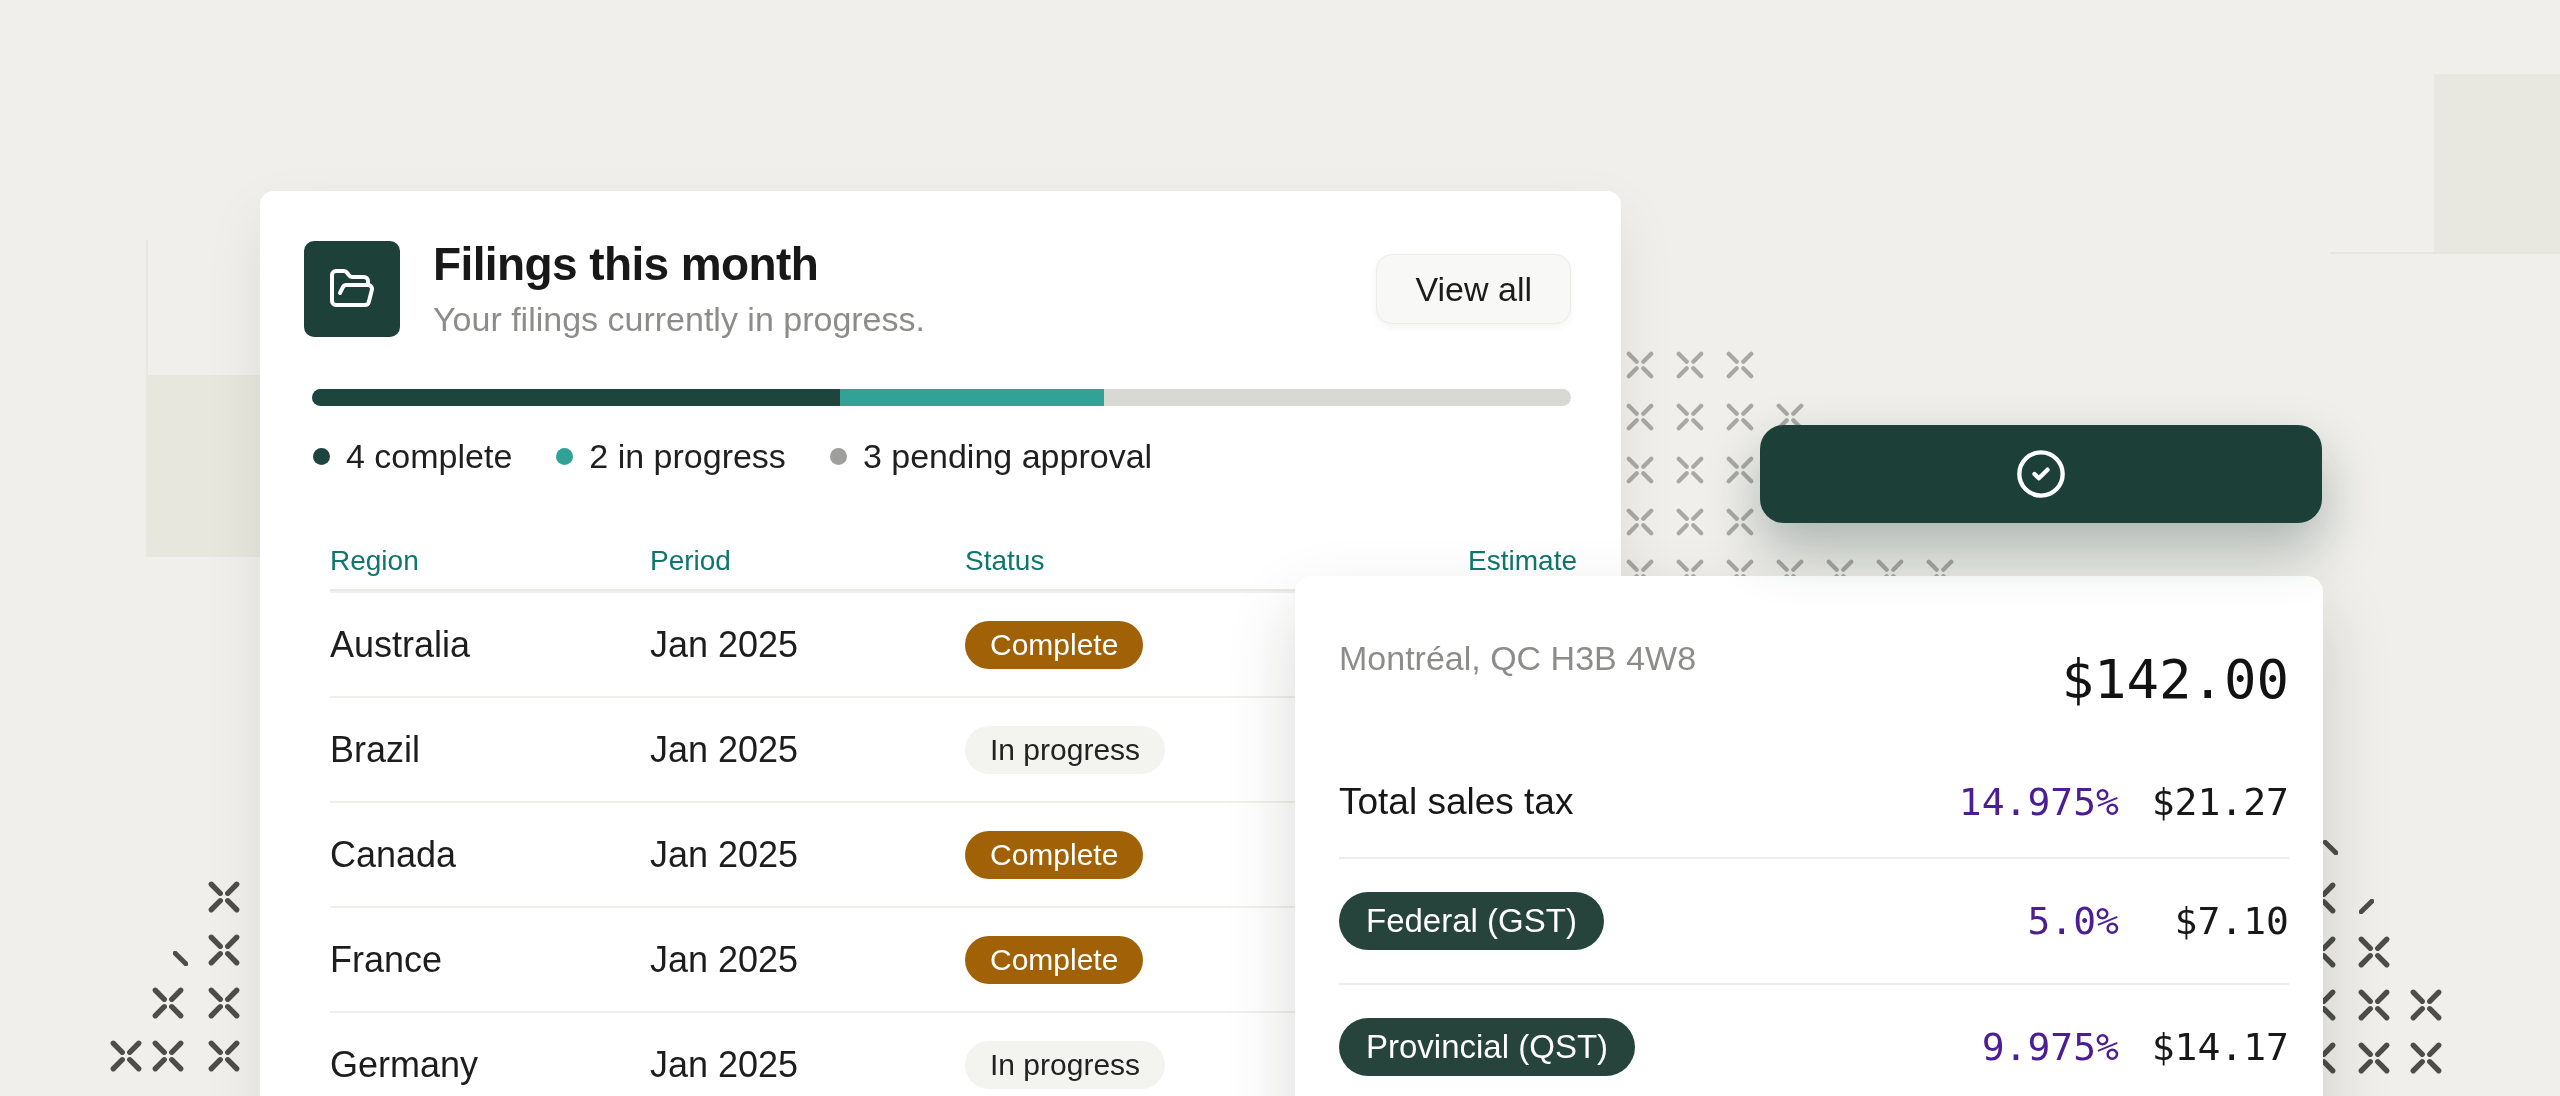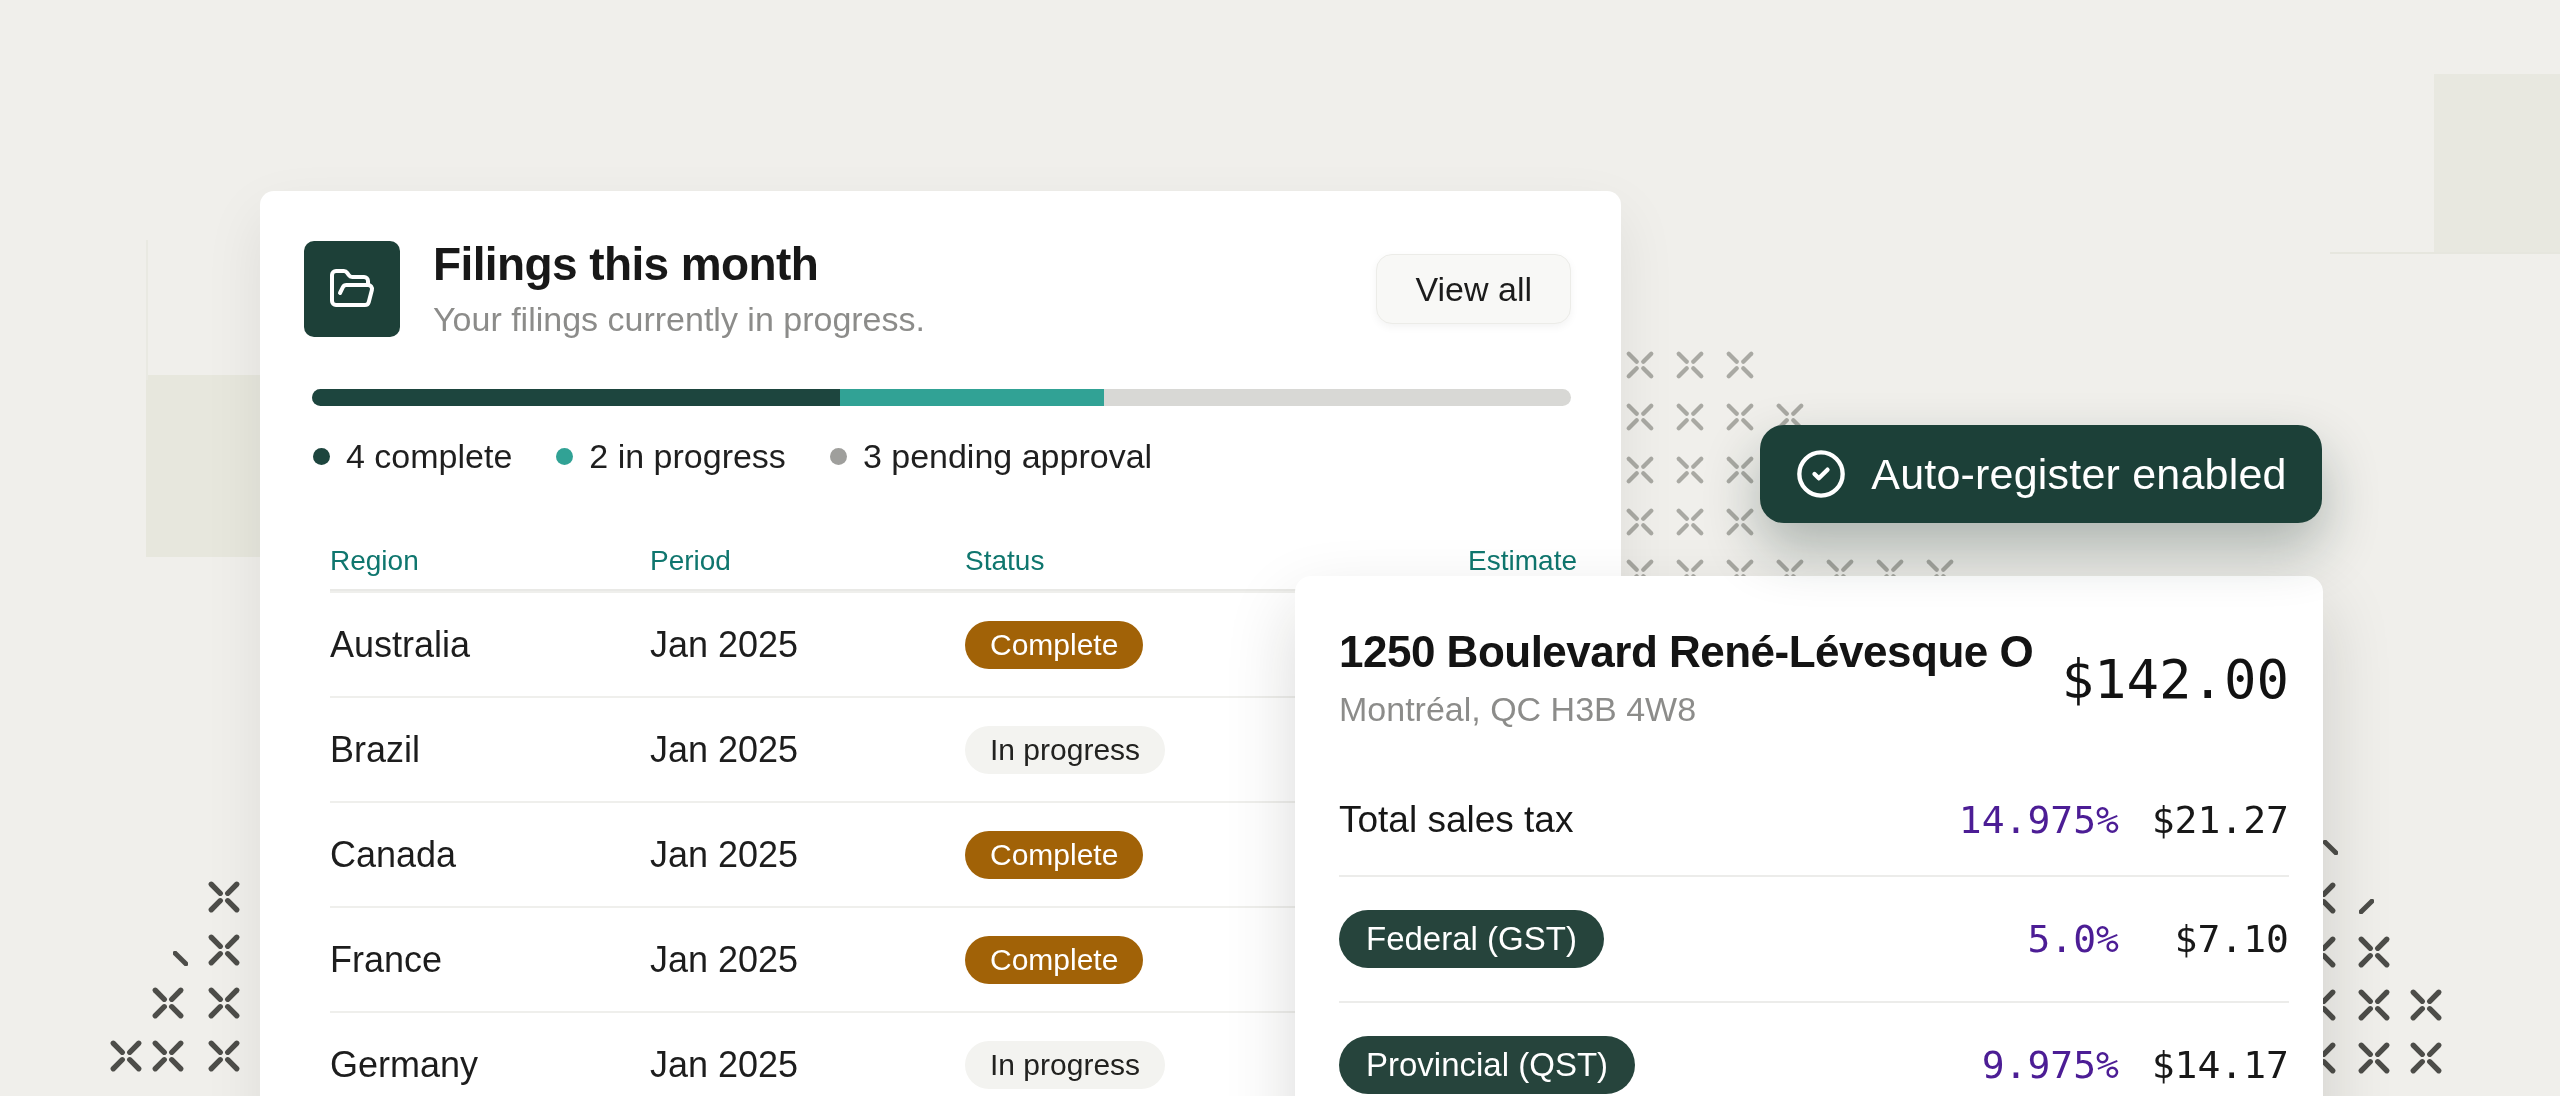--- a/index.html
+++ b/index.html
@@ -408,21 +408,20 @@
       <div><span class="pill light">In progress</span></div>
       <div></div>
     </div>
   </div>
 </section>
 
 <section class="card tax-card">
   <div class="tax-inner">
     <div class="tax-header">
       <div class="tax-addr">
-        <div class="addr1">1250 Boulevard René-Lévesque O</div>
         <div class="addr2">Montréal, QC H3B 4W8</div>
       </div>
       <div class="tax-amount mono">$142.00</div>
     </div>
     <div class="tax-rows">
       <div class="tax-row">
         <span class="tax-label">Total sales tax</span>
         <span class="tax-rate mono">14.975%</span>
         <span class="tax-amt mono">$21.27</span>
       </div>
@@ -440,14 +439,13 @@
   </div>
 </section>
 
 <div class="auto-badge">
   <span style="line-height:0;">
     <svg width="52" height="52" viewBox="0 0 24 24" fill="none" stroke="#ffffff" stroke-width="2" stroke-linecap="round" stroke-linejoin="round">
       <circle cx="12" cy="12" r="10"></circle>
       <path d="m9 12 2 2 4-4"></path>
     </svg>
   </span>
-  <span>Auto-register enabled</span>
 </div>
 
 </body></html>

